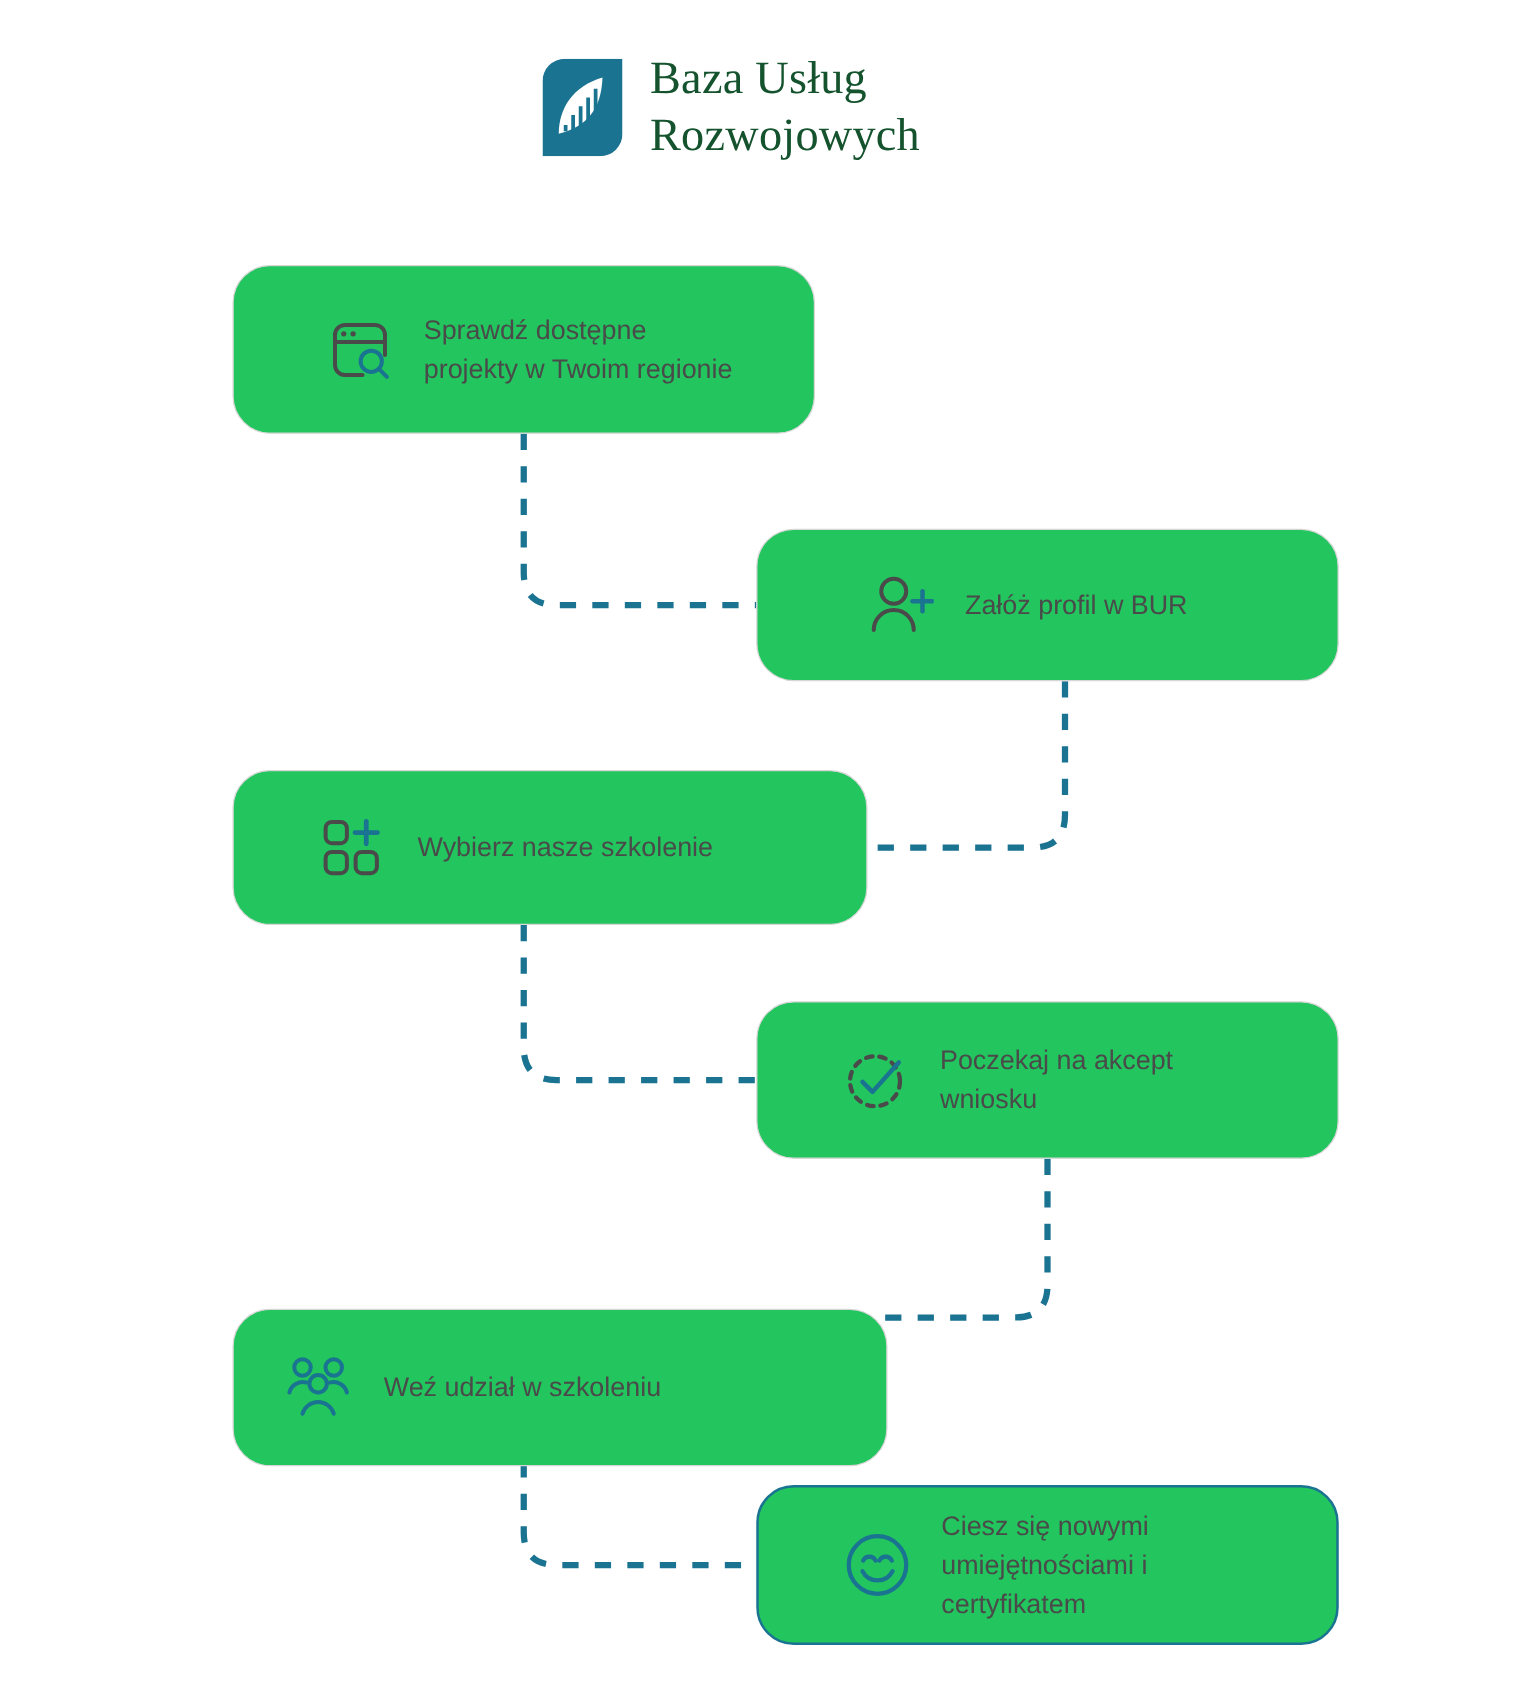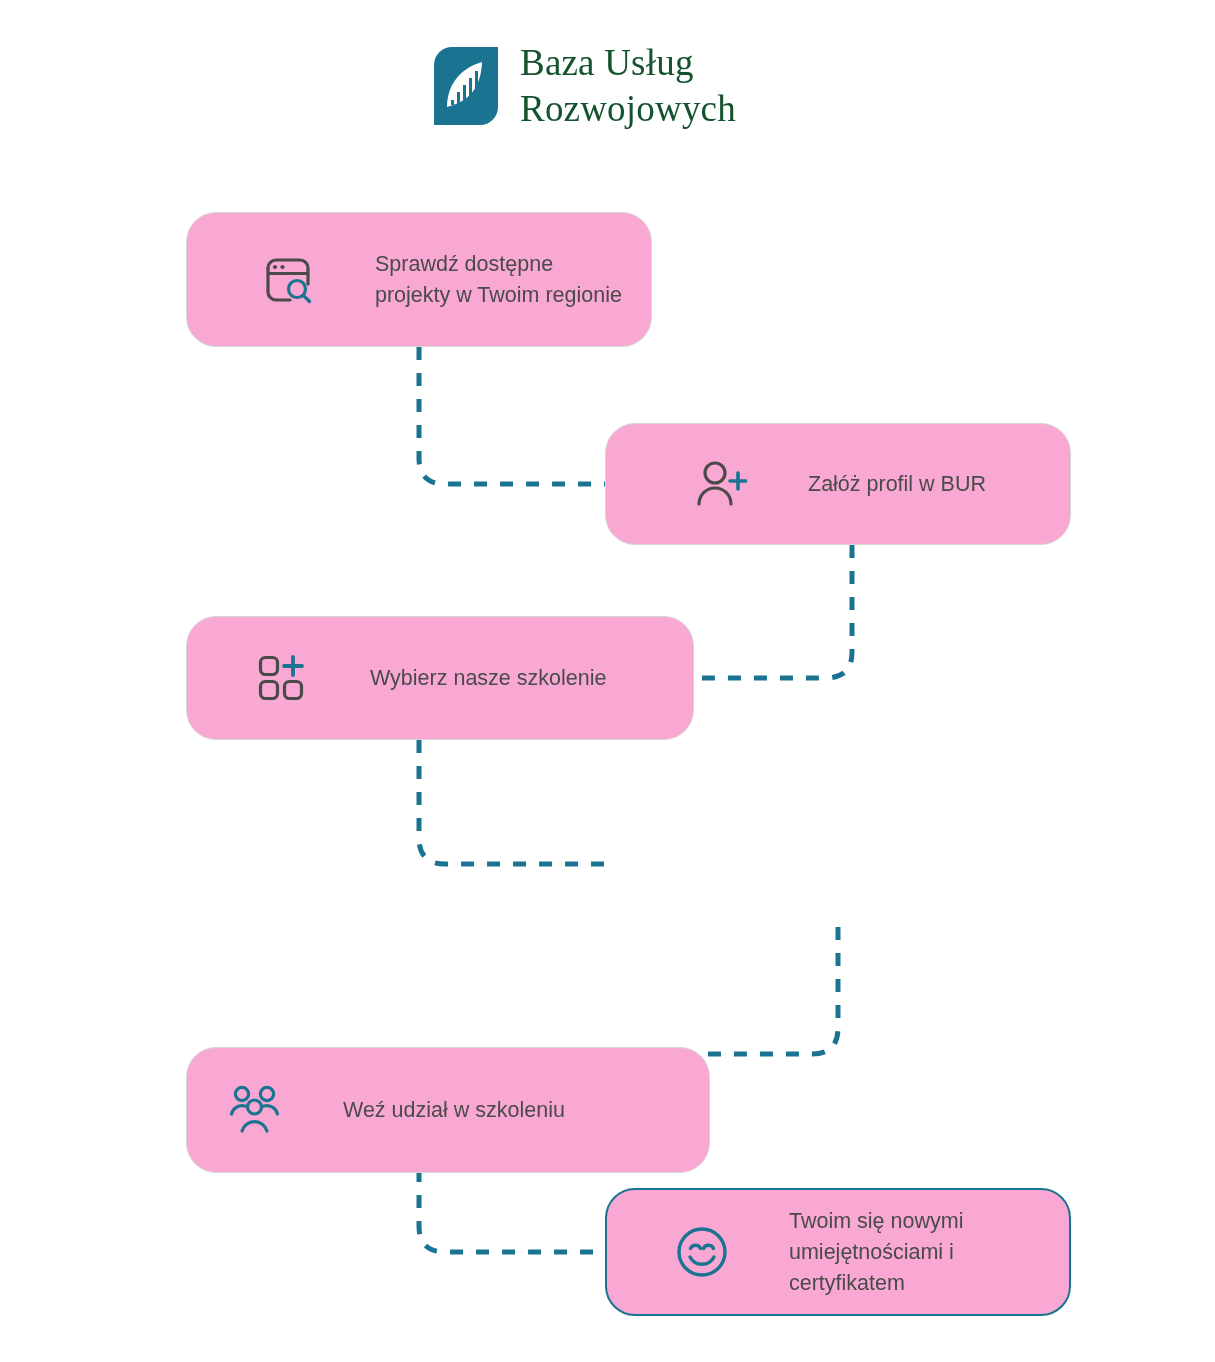--- a/index.html
+++ b/index.html
@@ -52,27 +52,26 @@
     top: 0;
     width: 1215px;
     height: 1362px;
     pointer-events: none;
   }
 
   
   .card {
     position: absolute;
     box-sizing: border-box;
-    background: #f9a8d4;
+    background: #22c55e;
     border: 1px solid #d6d6d6;
     border-radius: 30px;
     display: flex;
     align-items: center;
     z-index: 2;
-    gap: 36px;
   }
   .card.highlight {
     border: 2px solid #1a7391;
   }
   .card-icon {
     flex: 0 0 auto;
     display: flex;
     align-items: center;
     justify-content: center;
     width: 62px;
@@ -169,20 +168,30 @@
         <rect x="3.5" y="3.5" width="17" height="17" rx="5" fill="none" stroke="#4a4a4a" stroke-width="3.2"></rect>
         <rect x="3.5" y="27.5" width="17" height="17" rx="5" fill="none" stroke="#4a4a4a" stroke-width="3.2"></rect>
         <rect x="27.5" y="27.5" width="17" height="17" rx="5" fill="none" stroke="#4a4a4a" stroke-width="3.2"></rect>
         <line x1="36" y1="3" x2="36" y2="21" stroke="#1a7391" stroke-width="3.8" stroke-linecap="round"></line>
         <line x1="27" y1="12" x2="45" y2="12" stroke="#1a7391" stroke-width="3.8" stroke-linecap="round"></line>
       </svg>
     </span>
     <span class="card-label">Wybierz nasze szkolenie</span>
   </div>
 
+  <div class="card" id="card-3">
+    <span class="card-icon">
+      <svg width="54" height="54" viewBox="0 0 54 54" xmlns="http://www.w3.org/2000/svg">
+        <circle cx="26" cy="28" r="20" fill="none" stroke="#4a4a4a" stroke-width="3.4" stroke-dasharray="5.2 5.6" stroke-linecap="round"></circle>
+        <path d="M16 28.5 L24 36.5 L45 13" fill="none" stroke="#1a7391" stroke-width="3.6" stroke-linecap="round" stroke-linejoin="round"></path>
+      </svg>
+    </span>
+    <span class="card-label">Poczekaj na akcept
+wniosku</span>
+  </div>
 
   <div class="card" id="card-4">
     <span class="card-icon">
       <svg width="54" height="50" viewBox="0 0 54 50" xmlns="http://www.w3.org/2000/svg">
         <circle cx="13" cy="9" r="6.6" fill="none" stroke="#1a7391" stroke-width="3.2"></circle>
         <circle cx="38" cy="9" r="6.6" fill="none" stroke="#1a7391" stroke-width="3.2"></circle>
         <path d="M2.5 29 A11 11 0 0 1 16 21" fill="none" stroke="#1a7391" stroke-width="3.2" stroke-linecap="round"></path>
         <path d="M48.5 29 A11 11 0 0 0 35 21" fill="none" stroke="#1a7391" stroke-width="3.2" stroke-linecap="round"></path>
         <circle cx="25.5" cy="22" r="7" fill="none" stroke="#1a7391" stroke-width="3.2"></circle>
         <path d="M13 46 A13 13 0 0 1 38 46" fill="none" stroke="#1a7391" stroke-width="3.2" stroke-linecap="round"></path>
@@ -193,18 +202,18 @@
 
   <div class="card highlight" id="card-5">
     <span class="card-icon">
       <svg width="54" height="54" viewBox="0 0 54 54" xmlns="http://www.w3.org/2000/svg">
         <circle cx="27" cy="27" r="23" fill="none" stroke="#1a7391" stroke-width="3.4"></circle>
         <path d="M15.5 23.5 A5.5 5.5 0 0 1 25.5 23.5" fill="none" stroke="#1a7391" stroke-width="3.4" stroke-linecap="round"></path>
         <path d="M28.5 23.5 A5.5 5.5 0 0 1 38.5 23.5" fill="none" stroke="#1a7391" stroke-width="3.4" stroke-linecap="round"></path>
         <path d="M15 32 A13.5 13.5 0 0 0 39 32" fill="none" stroke="#1a7391" stroke-width="3.4" stroke-linecap="round"></path>
       </svg>
     </span>
-    <span class="card-label">Twoim się nowymi
+    <span class="card-label">Ciesz się nowymi
 umiejętnościami i
 certyfikatem</span>
   </div>
 
 </div>
 
 </body></html>

